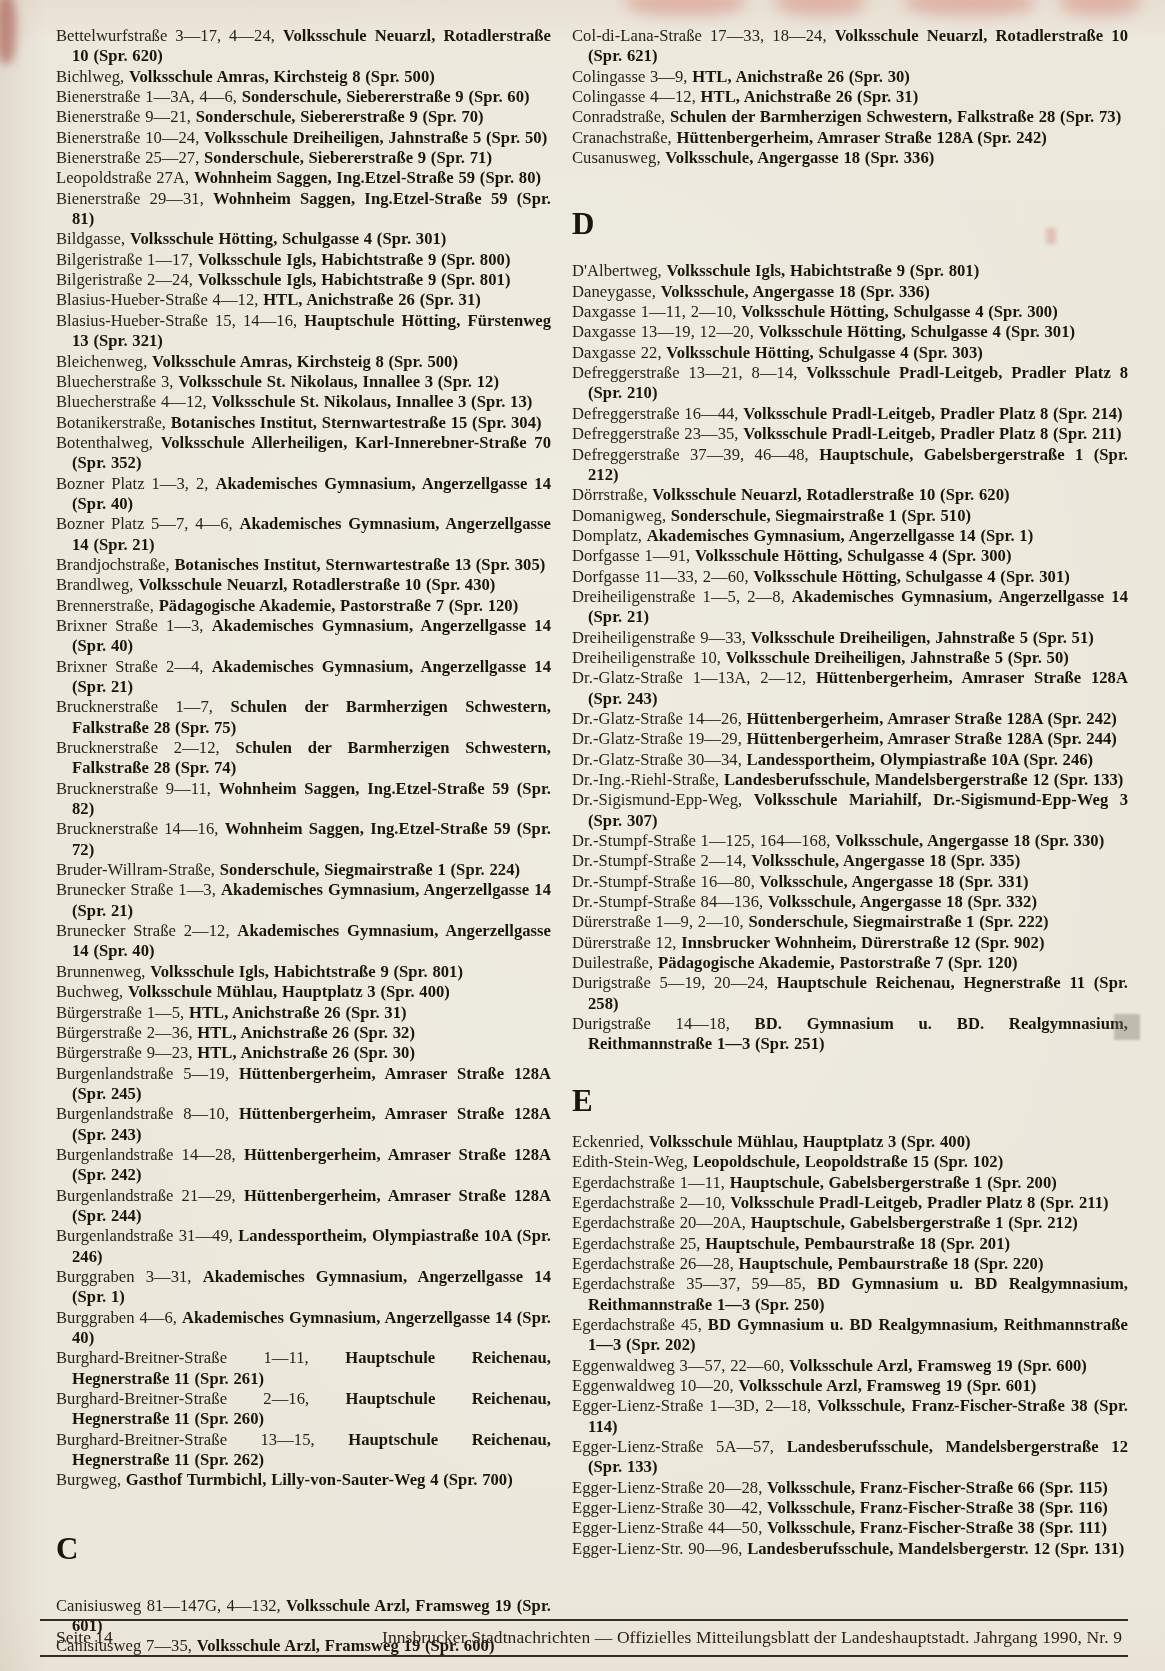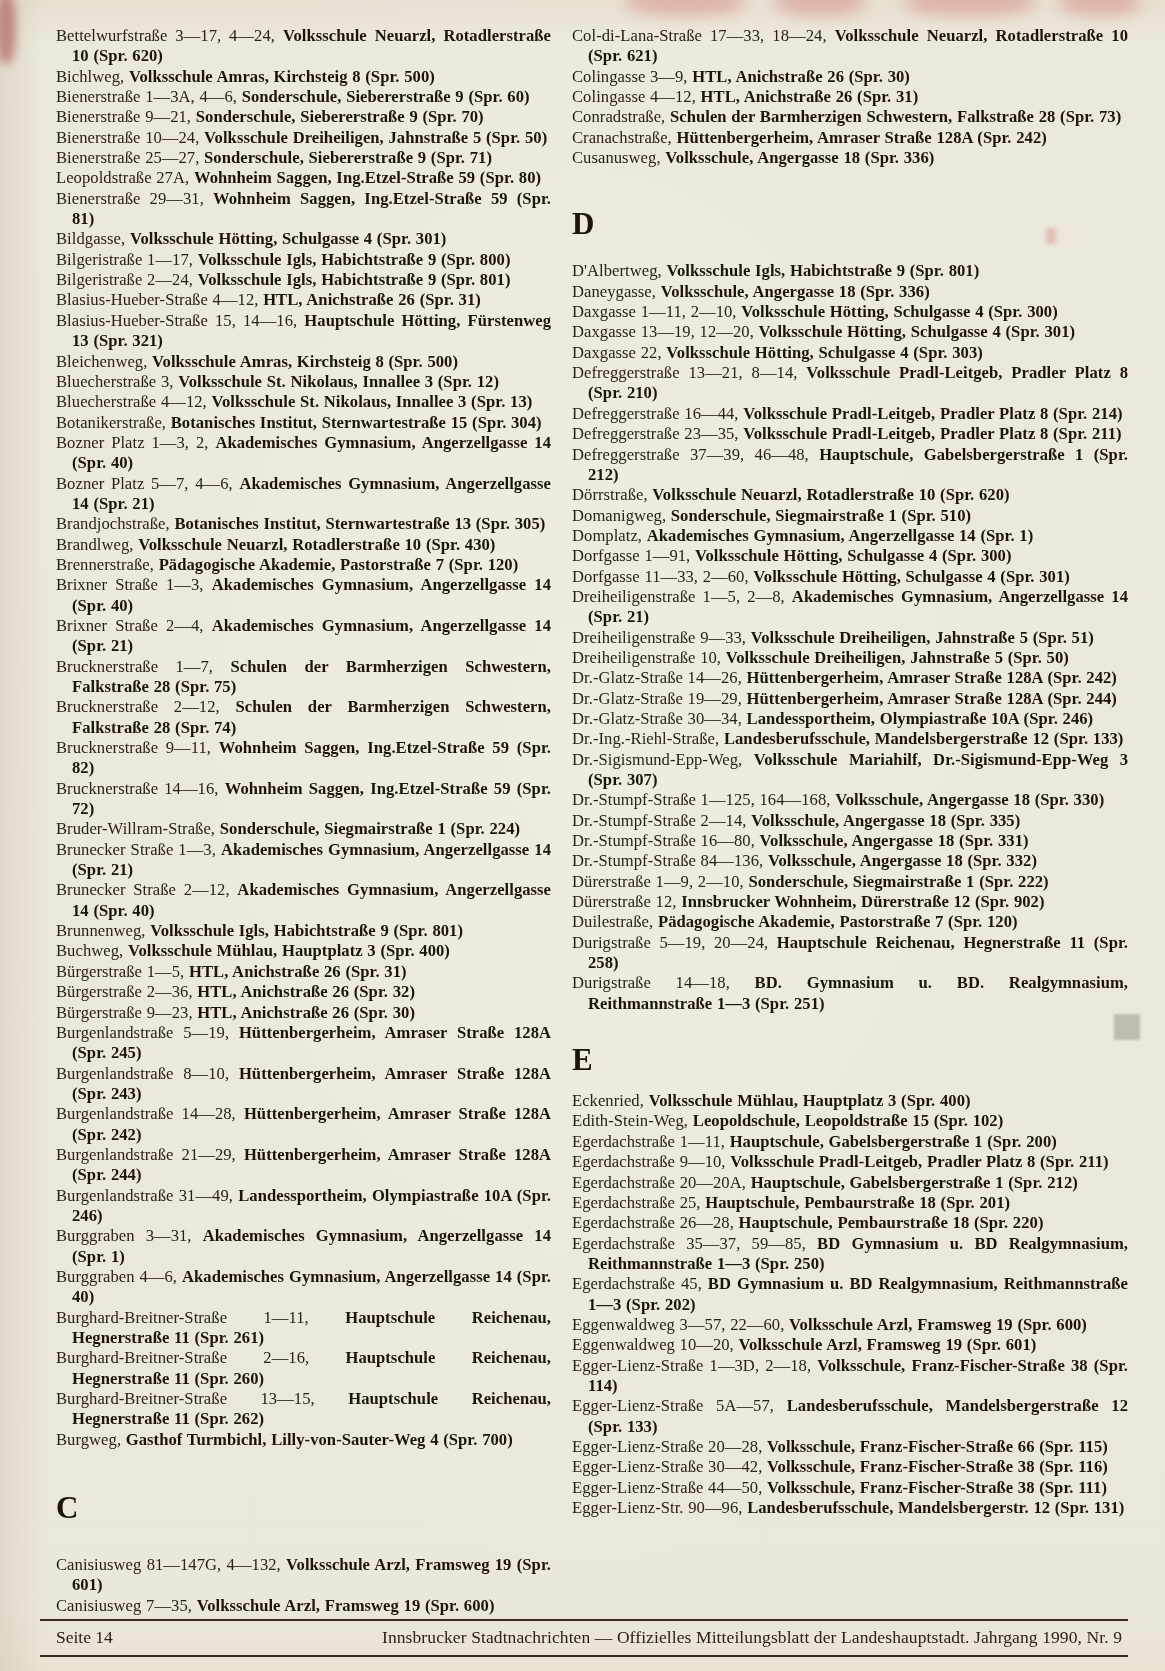--- a/index.html
+++ b/index.html
@@ -100,20 +100,21 @@
         <p class="entry"><span class="street">Bienerstraße 29—31,</span> <span class="detail">Wohnheim Saggen, Ing.Etzel-Straße 59 (Spr. 81)</span></p>
         <p class="entry"><span class="street">Bildgasse,</span> <span class="detail">Volksschule Hötting, Schulgasse 4 (Spr. 301)</span></p>
         <p class="entry"><span class="street">Bilgeristraße 1—17,</span> <span class="detail">Volksschule Igls, Habichtstraße 9 (Spr. 800)</span></p>
         <p class="entry"><span class="street">Bilgeristraße 2—24,</span> <span class="detail">Volksschule Igls, Habichtstraße 9 (Spr. 801)</span></p>
         <p class="entry"><span class="street">Blasius-Hueber-Straße 4—12,</span> <span class="detail">HTL, Anichstraße 26 (Spr. 31)</span></p>
         <p class="entry"><span class="street">Blasius-Hueber-Straße 15, 14—16,</span> <span class="detail">Hauptschule Hötting, Fürstenweg 13 (Spr. 321)</span></p>
         <p class="entry"><span class="street">Bleichenweg,</span> <span class="detail">Volksschule Amras, Kirchsteig 8 (Spr. 500)</span></p>
         <p class="entry"><span class="street">Bluecherstraße 3,</span> <span class="detail">Volksschule St. Nikolaus, Innallee 3 (Spr. 12)</span></p>
         <p class="entry"><span class="street">Bluecherstraße 4—12,</span> <span class="detail">Volksschule St. Nikolaus, Innallee 3 (Spr. 13)</span></p>
         <p class="entry"><span class="street">Botanikerstraße,</span> <span class="detail">Botanisches Institut, Sternwartestraße 15 (Spr. 304)</span></p>
+        <p class="entry"><span class="street">Botenthalweg,</span> <span class="detail">Volksschule Allerheiligen, Karl-Innerebner-Straße 70 (Spr. 352)</span></p>
         <p class="entry"><span class="street">Bozner Platz 1—3, 2,</span> <span class="detail">Akademisches Gymnasium, Angerzellgasse 14 (Spr. 40)</span></p>
         <p class="entry"><span class="street">Bozner Platz 5—7, 4—6,</span> <span class="detail">Akademisches Gymnasium, Angerzellgasse 14 (Spr. 21)</span></p>
         <p class="entry"><span class="street">Brandjochstraße,</span> <span class="detail">Botanisches Institut, Sternwartestraße 13 (Spr. 305)</span></p>
         <p class="entry"><span class="street">Brandlweg,</span> <span class="detail">Volksschule Neuarzl, Rotadlerstraße 10 (Spr. 430)</span></p>
         <p class="entry"><span class="street">Brennerstraße,</span> <span class="detail">Pädagogische Akademie, Pastorstraße 7 (Spr. 120)</span></p>
         <p class="entry"><span class="street">Brixner Straße 1—3,</span> <span class="detail">Akademisches Gymnasium, Angerzellgasse 14 (Spr. 40)</span></p>
         <p class="entry"><span class="street">Brixner Straße 2—4,</span> <span class="detail">Akademisches Gymnasium, Angerzellgasse 14 (Spr. 21)</span></p>
         <p class="entry"><span class="street">Brucknerstraße 1—7,</span> <span class="detail">Schulen der Barmherzigen Schwestern, Falkstraße 28 (Spr. 75)</span></p>
         <p class="entry"><span class="street">Brucknerstraße 2—12,</span> <span class="detail">Schulen der Barmherzigen Schwestern, Falkstraße 28 (Spr. 74)</span></p>
         <p class="entry"><span class="street">Brucknerstraße 9—11,</span> <span class="detail">Wohnheim Saggen, Ing.Etzel-Straße 59 (Spr. 82)</span></p>
@@ -159,39 +160,40 @@
         <p class="entry"><span class="street">Defreggerstraße 23—35,</span> <span class="detail">Volksschule Pradl-Leitgeb, Pradler Platz 8 (Spr. 211)</span></p>
         <p class="entry"><span class="street">Defreggerstraße 37—39, 46—48,</span> <span class="detail">Hauptschule, Gabelsbergerstraße 1 (Spr. 212)</span></p>
         <p class="entry"><span class="street">Dörrstraße,</span> <span class="detail">Volksschule Neuarzl, Rotadlerstraße 10 (Spr. 620)</span></p>
         <p class="entry"><span class="street">Domanigweg,</span> <span class="detail">Sonderschule, Siegmairstraße 1 (Spr. 510)</span></p>
         <p class="entry"><span class="street">Domplatz,</span> <span class="detail">Akademisches Gymnasium, Angerzellgasse 14 (Spr. 1)</span></p>
         <p class="entry"><span class="street">Dorfgasse 1—91,</span> <span class="detail">Volksschule Hötting, Schulgasse 4 (Spr. 300)</span></p>
         <p class="entry"><span class="street">Dorfgasse 11—33, 2—60,</span> <span class="detail">Volksschule Hötting, Schulgasse 4 (Spr. 301)</span></p>
         <p class="entry"><span class="street">Dreiheiligenstraße 1—5, 2—8,</span> <span class="detail">Akademisches Gymnasium, Angerzellgasse 14 (Spr. 21)</span></p>
         <p class="entry"><span class="street">Dreiheiligenstraße 9—33,</span> <span class="detail">Volksschule Dreiheiligen, Jahnstraße 5 (Spr. 51)</span></p>
         <p class="entry"><span class="street">Dreiheiligenstraße 10,</span> <span class="detail">Volksschule Dreiheiligen, Jahnstraße 5 (Spr. 50)</span></p>
+        <p class="entry"><span class="street">Dr.-Glatz-Straße 1—13A, 2—12,</span> <span class="detail">Hüttenbergerheim, Amraser Straße 128A (Spr. 243)</span></p>
         <p class="entry"><span class="street">Dr.-Glatz-Straße 14—26,</span> <span class="detail">Hüttenbergerheim, Amraser Straße 128A (Spr. 242)</span></p>
         <p class="entry"><span class="street">Dr.-Glatz-Straße 19—29,</span> <span class="detail">Hüttenbergerheim, Amraser Straße 128A (Spr. 244)</span></p>
         <p class="entry"><span class="street">Dr.-Glatz-Straße 30—34,</span> <span class="detail">Landessportheim, Olympiastraße 10A (Spr. 246)</span></p>
         <p class="entry"><span class="street">Dr.-Ing.-Riehl-Straße,</span> <span class="detail">Landesberufsschule, Mandelsbergerstraße 12 (Spr. 133)</span></p>
         <p class="entry"><span class="street">Dr.-Sigismund-Epp-Weg,</span> <span class="detail">Volksschule Mariahilf, Dr.-Sigismund-Epp-Weg 3 (Spr. 307)</span></p>
         <p class="entry"><span class="street">Dr.-Stumpf-Straße 1—125, 164—168,</span> <span class="detail">Volksschule, Angergasse 18 (Spr. 330)</span></p>
         <p class="entry"><span class="street">Dr.-Stumpf-Straße 2—14,</span> <span class="detail">Volksschule, Angergasse 18 (Spr. 335)</span></p>
         <p class="entry"><span class="street">Dr.-Stumpf-Straße 16—80,</span> <span class="detail">Volksschule, Angergasse 18 (Spr. 331)</span></p>
         <p class="entry"><span class="street">Dr.-Stumpf-Straße 84—136,</span> <span class="detail">Volksschule, Angergasse 18 (Spr. 332)</span></p>
         <p class="entry"><span class="street">Dürerstraße 1—9, 2—10,</span> <span class="detail">Sonderschule, Siegmairstraße 1 (Spr. 222)</span></p>
         <p class="entry"><span class="street">Dürerstraße 12,</span> <span class="detail">Innsbrucker Wohnheim, Dürerstraße 12 (Spr. 902)</span></p>
         <p class="entry"><span class="street">Duilestraße,</span> <span class="detail">Pädagogische Akademie, Pastorstraße 7 (Spr. 120)</span></p>
         <p class="entry"><span class="street">Durigstraße 5—19, 20—24,</span> <span class="detail">Hauptschule Reichenau, Hegnerstraße 11 (Spr. 258)</span></p>
         <p class="entry"><span class="street">Durigstraße 14—18,</span> <span class="detail">BD. Gymnasium u. BD. Realgymnasium, Reithmannstraße 1—3 (Spr. 251)</span></p>
         <h2 class="section-heading heading-e">E</h2>
         <p class="entry"><span class="street">Eckenried,</span> <span class="detail">Volksschule Mühlau, Hauptplatz 3 (Spr. 400)</span></p>
         <p class="entry"><span class="street">Edith-Stein-Weg,</span> <span class="detail">Leopoldschule, Leopoldstraße 15 (Spr. 102)</span></p>
         <p class="entry"><span class="street">Egerdachstraße 1—11,</span> <span class="detail">Hauptschule, Gabelsbergerstraße 1 (Spr. 200)</span></p>
-        <p class="entry"><span class="street">Egerdachstraße 9—10,</span> <span class="detail">Volksschule Pradl-Leitgeb, Pradler Platz 8 (Spr. 211)</span></p>
+        <p class="entry"><span class="street">Egerdachstraße 2—10,</span> <span class="detail">Volksschule Pradl-Leitgeb, Pradler Platz 8 (Spr. 211)</span></p>
         <p class="entry"><span class="street">Egerdachstraße 20—20A,</span> <span class="detail">Hauptschule, Gabelsbergerstraße 1 (Spr. 212)</span></p>
         <p class="entry"><span class="street">Egerdachstraße 25,</span> <span class="detail">Hauptschule, Pembaurstraße 18 (Spr. 201)</span></p>
         <p class="entry"><span class="street">Egerdachstraße 26—28,</span> <span class="detail">Hauptschule, Pembaurstraße 18 (Spr. 220)</span></p>
         <p class="entry"><span class="street">Egerdachstraße 35—37, 59—85,</span> <span class="detail">BD Gymnasium u. BD Realgymnasium, Reithmannstraße 1—3 (Spr. 250)</span></p>
         <p class="entry"><span class="street">Egerdachstraße 45,</span> <span class="detail">BD Gymnasium u. BD Realgymnasium, Reithmannstraße 1—3 (Spr. 202)</span></p>
         <p class="entry"><span class="street">Eggenwaldweg 3—57, 22—60,</span> <span class="detail">Volksschule Arzl, Framsweg 19 (Spr. 600)</span></p>
         <p class="entry"><span class="street">Eggenwaldweg 10—20,</span> <span class="detail">Volksschule Arzl, Framsweg 19 (Spr. 601)</span></p>
         <p class="entry"><span class="street">Egger-Lienz-Straße 1—3D, 2—18,</span> <span class="detail">Volksschule, Franz-Fischer-Straße 38 (Spr. 114)</span></p>
         <p class="entry"><span class="street">Egger-Lienz-Straße 5A—57,</span> <span class="detail">Landesberufsschule, Mandelsbergerstraße 12 (Spr. 133)</span></p>
         <p class="entry"><span class="street">Egger-Lienz-Straße 20—28,</span> <span class="detail">Volksschule, Franz-Fischer-Straße 66 (Spr. 115)</span></p>

